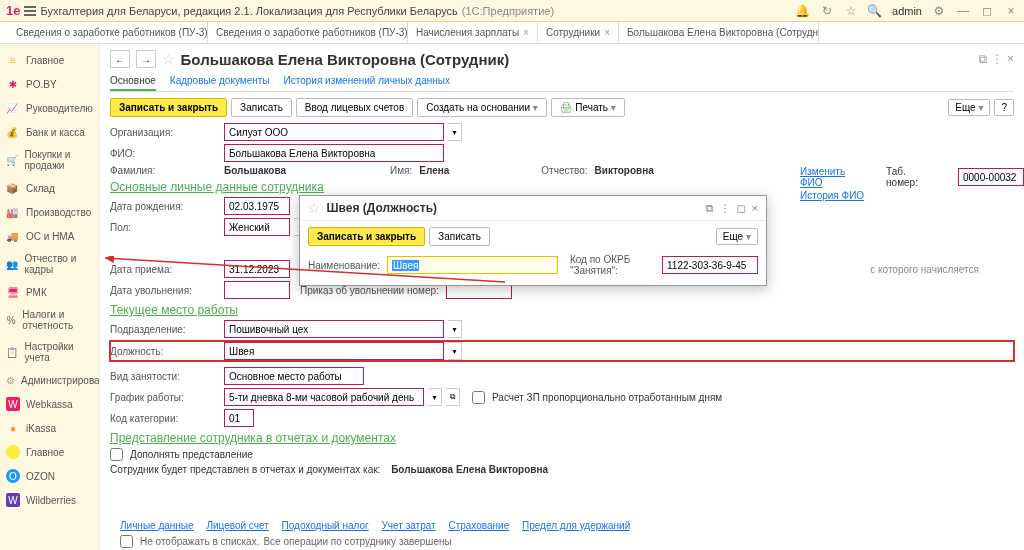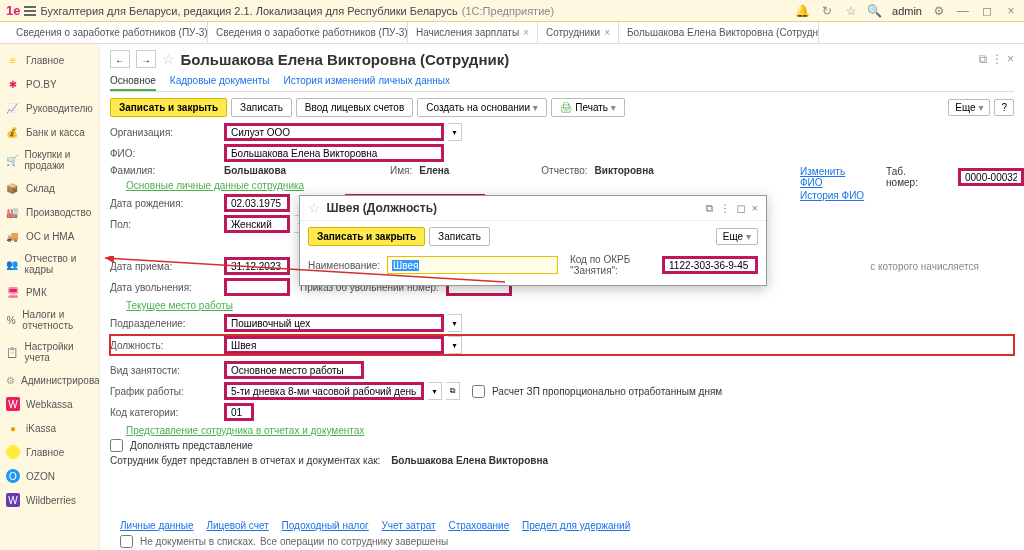--- a/index.html
+++ b/index.html
@@ -39,27 +39,27 @@
   .toolbar { display: flex; gap: 4px; margin-bottom: 6px; align-items: center; }
   .btn { border: 1px solid #bbb; background: #fff; padding: 3px 8px; font-size: 10px; border-radius: 2px; cursor: pointer; }
   .btn.primary { background: #ffe94d; border-color: #d4b800; font-weight: bold; }
   .btn.dd::after { content: " ▾"; color: #888; }
   .toolbar-right { margin-left: auto; display: flex; gap: 4px; }
   .btn.small { padding: 2px 6px; }
   
   .form-row { display: flex; align-items: center; margin-bottom: 3px; gap: 4px; font-size: 10px; }
   .lbl { width: 110px; color: #555; }
   .lbl.sm { width: auto; margin-right: 3px; }
-  input.fld, .fld { border: 3px solid #be185d; padding: 1px 4px; font-size: 10px; height: 18px; }
+  input.fld, .fld { border: 1px solid #be185d; padding: 1px 4px; font-size: 10px; height: 18px; }
   .fld.wide { width: 220px; }
   .fld.med { width: 140px; }
   .fld.sm { width: 66px; }
   .dd-btn { border: 1px solid #ccc; border-left: none; width: 14px; height: 18px; background: #fff; font-size: 8px; }
   .bold { font-weight: bold; }
-  .section-head { font-size: 10px; color: #4caf50; text-decoration: underline; margin: 4px 0 3px 16px; }
+  .section-head { font-size: 12px; color: #4caf50; text-decoration: underline; margin: 4px 0 3px 0; }
   .chk { margin-right: 3px; }
   
   .float-right-block { position: absolute; left: 700px; top: 122px; display: flex; flex-direction: column; gap: 2px; font-size: 10px; }
   .float-right-block .row { display: flex; gap: 24px; align-items: center; }
   
   .position-highlight { outline: 2px solid #d32f2f; outline-offset: -1px; }
   
   .popup { position: absolute; left: 299px; top: 195px; width: 468px; background: #fff; border: 1px solid #999; box-shadow: 0 3px 12px rgba(0,0,0,0.25); }
   .popup-head { display: flex; align-items: center; padding: 4px 8px; border-bottom: 1px solid #eee; gap: 6px; }
   .popup-title { font-size: 12px; font-weight: bold; }
@@ -369,16 +369,16 @@
   <div>
     <a>Личные данные</a>
     <a>Лицевой счет</a>
     <a>Подоходный налог</a>
     <a>Учет затрат</a>
     <a>Страхование</a>
     <a>Предел для удержаний</a>
   </div>
   <div class="bottom-row2">
     <input type="checkbox" class="chk" style="">
-    <span>Не документы в списках.</span>
+    <span>Не отображать в списках.</span>
     <span>Все операции по сотруднику завершены</span>
   </div>
 </div>
 
 </body></html>

